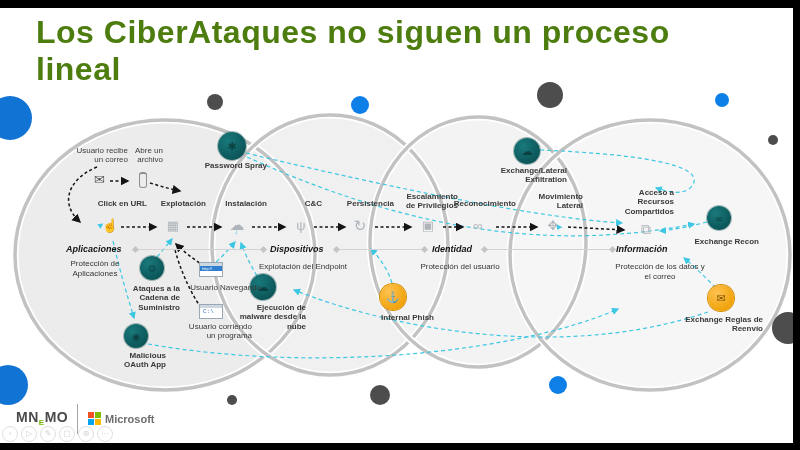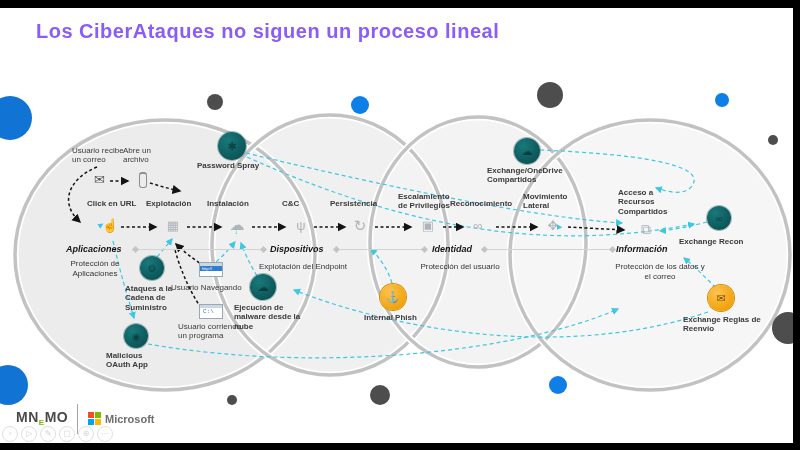--- a/index.html
+++ b/index.html
@@ -1,22 +1,22 @@
 <!DOCTYPE html>
 <html><head>
 <meta charset="utf-8">
 <style>
   html,body{margin:0;padding:0;}
   body{width:800px;height:450px;position:relative;overflow:hidden;background:#fff;
        font-family:"Liberation Sans",sans-serif;}
   .abs{position:absolute;}
   .bar{position:absolute;background:#000;z-index:9;}
-  .title{position:absolute;left:36px;top:20px;width:720px;font-size:20px;font-weight:bold;
-         color:#8b5cf6;letter-spacing:.5px;z-index:4;}
-  .lbl{position:absolute;font-size:8px;line-height:1.18;color:#3b3b3b;text-align:left;z-index:4;}
+  .title{position:absolute;left:36px;top:14px;width:720px;font-size:32px;font-weight:bold;
+         color:#4d7c0f;letter-spacing:.5px;z-index:4;}
+  .lbl{position:absolute;font-size:8px;line-height:1.18;color:#3b3b3b;text-align:right;z-index:4;}
   .slbl{font-weight:bold;color:#3a3a3a;}
   .zone{position:absolute;font-size:9px;font-weight:bold;color:#141414;z-index:4;font-style:italic;}
   .prot{position:absolute;font-size:8px;line-height:1.2;color:#333;text-align:center;z-index:4;}
   .bubble{position:absolute;border-radius:50%;z-index:4;display:flex;align-items:center;justify-content:center;
           background:radial-gradient(circle at 35% 30%,#19797b 0%,#0a5356 78%);
           color:rgba(0,0,0,.38);box-shadow:0 0 0 1px rgba(9,70,72,.35);}
   .bubble.orange{background:radial-gradient(circle at 35% 30%,#ffc351 0%,#efa005 78%);
           box-shadow:0 0 0 1px #d88e00;color:#7c5200;}
   .dot{position:absolute;border-radius:50%;z-index:1;}
   .stageicon{position:absolute;color:#aeb4ba;text-align:center;z-index:3;font-size:13px;line-height:1;}
@@ -163,21 +163,21 @@
 <div class="zone" style="left:616px;top:244px">Información</div>
 <div class="prot" style="left:64px;top:259px;width:62px">Protección de Aplicaciones</div>
 <div class="prot" style="left:253px;top:262px;width:100px">Explotación del Endpoint</div>
 <div class="prot" style="left:412px;top:262px;width:96px">Protección del usuario</div>
 <div class="prot" style="left:612px;top:262px;width:96px">Protección de los datos y el correo</div>
 
 <div class="bubble" style="left:218px;top:132px;width:28px;height:28px;font-size:11px">✱</div>
 <div class="lbl slbl" style="left:197px;top:161px;width:70px">Password Spray</div>
 
 <div class="bubble" style="left:514px;top:138px;width:26px;height:26px;font-size:11px">☁</div>
-<div class="lbl slbl" style="left:487px;top:166px;width:80px">Exchange/OneDrive Compartidos</div>
+<div class="lbl slbl" style="left:487px;top:166px;width:80px">Exchange/Lateral Exfiltration</div>
 
 <div class="bubble" style="left:707px;top:206px;width:24px;height:24px;font-size:10px">∞</div>
 <div class="lbl slbl" style="left:679px;top:237px;width:80px">Exchange Recon</div>
 
 <div class="bubble" style="left:140px;top:256px;width:24px;height:24px;font-size:10px">⚙</div>
 <div class="lbl slbl" style="left:125px;top:284px;width:55px">Ataques a la Cadena de Suministro</div>
 
 <div class="bubble" style="left:124px;top:324px;width:24px;height:24px;font-size:10px">◉</div>
 <div class="lbl slbl" style="left:106px;top:351px;width:60px">Malicious OAuth App</div>
 

